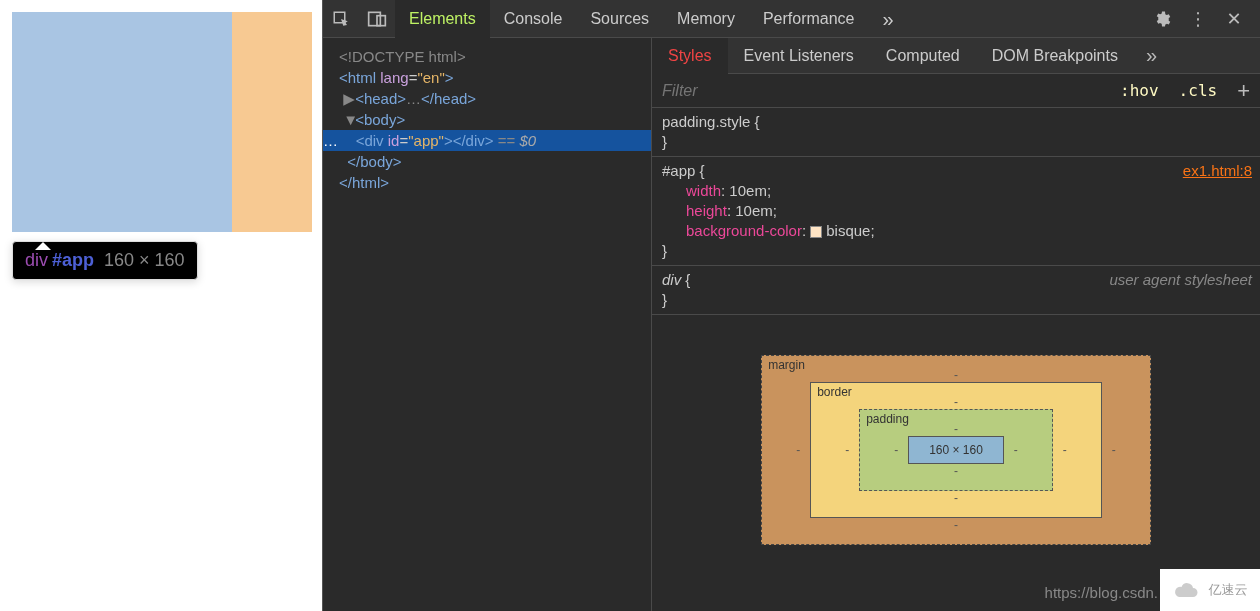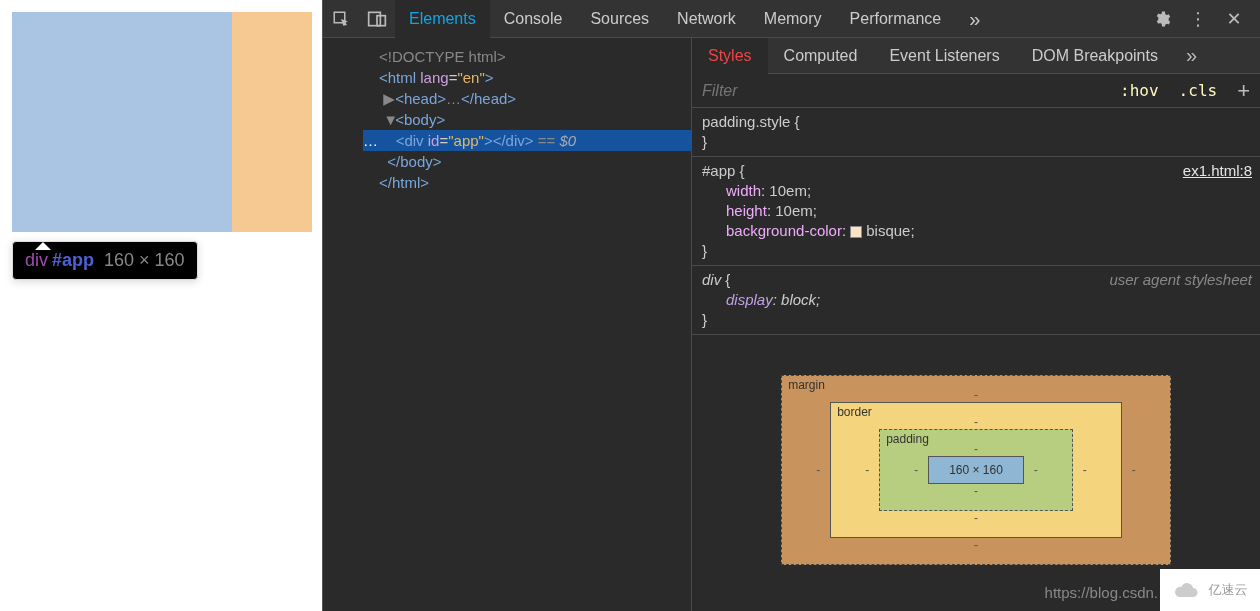--- a/index.html
+++ b/index.html
@@ -10,25 +10,25 @@
 .tooltip { position:absolute; left:12px; top:241px; background:#000000; border:1px solid #ddd; box-shadow:0 2px 8px rgba(0,0,0,.15); border-radius:4px; padding:8px 12px; font-size:18px; color:#333;}
 .tooltip::before{ content:""; position:absolute; top:-8px; left:22px; border:8px solid transparent; border-bottom-color:#fff;}
 .tooltip .sel { color:#4d60d6; font-weight:600;}
 .tooltip .tag { color:#9c4db1; margin-right:4px;}
 .tooltip .dim { color:#888; margin-left:10px;}
 .devtools { position:absolute; left:323px; top:0; right:0; bottom:0; background:#2a2a2a;}
 .dt-toolbar { height:38px; background:#333; border-bottom:1px solid #4a4a4a; display:flex; align-items:center;}
 .dt-toolbar .icon-btn { width:28px; height:28px; display:flex; align-items:center; justify-content:center; margin:0 4px; color:#bbb; cursor:pointer;}
 .dt-tabs { display:flex; flex:1;}
 .dt-tabs .tab { padding:0 14px; height:38px; line-height:38px; color:#ccc; font-size:16px; cursor:pointer;}
-.dt-tabs .tab.active { background:#2a2a2a; color:#0ea5e9;}
+.dt-tabs .tab.active { background:#2a2a2a; color:#bef264;}
 .dt-right-icons { display:flex; align-items:center; padding-right:8px;}
 .dt-right-icons .icon-btn{ color:#bbb; font-size:18px;}
 .dt-body { position:absolute; top:38px; bottom:0; left:0; right:0; display:flex;}
-.dom-panel { width:329px; background:#2a2a2a; color:#ccc; font-family:Menlo,Consolas,monospace; font-size:15px; padding:8px 0; border-right:1px solid #4a4a4a;margin-left:40px;}
+.dom-panel { width:329px; background:#2a2a2a; color:#ccc; font-family:Menlo,Consolas,monospace; font-size:15px; padding:8px 0; border-right:1px solid #4a4a4a;}
 .dom-line { padding:0 16px; white-space:pre; line-height:21px;}
 .dom-line.sel { background:#15539e; color:#fff; position:relative;}
 .dom-line.sel .ell{ position:absolute; left:0; color:#fff;}
 .tag-b { color:#7aa6da;}
 .attr-n { color:#c9a0dc;}
 .attr-v { color:#e5b567;}
 .punct { color:#ccc;}
 .gray { color:#888;}
 .italic{ font-style:italic; color:#aaa;}
 .arrow{ color:#888; display:inline-block; width:12px;}
@@ -37,24 +37,24 @@
 .styles-tabs .stab{ padding:0 16px; height:36px; line-height:36px; color:#ccc; font-size:16px; cursor:pointer;}
 .styles-tabs .stab.active{ background:#2a2a2a; color:#ef4444; border-bottom:2px solid #2a2a2a;}
 .styles-tabs .more{ padding:0 12px; color:#bbb; font-size:20px; cursor:pointer;}
 .filter-row{ height:34px; display:flex; align-items:center; border-bottom:1px solid #4a4a4a;}
 .filter-row input{ flex:1; background:transparent; border:none; outline:none; color:#ccc; font-size:16px; padding:0 10px; font-style:italic;}
 .filter-row .fbtn{ padding:0 10px; color:#fef9c3; font-family:Menlo,monospace; font-size:16px; cursor:pointer;}
 .filter-row .plus{ font-size:22px; padding:0 10px; color:#bbb; cursor:pointer;}
 .rule { padding:4px 10px; font-family:Menlo,Consolas,monospace; font-size:15px; line-height:20px; border-bottom:1px solid #4a4a4a; position:relative;}
 .rule .selector{ color:#ccc;}
 .rule .brace{ color:#ccc;}
-.rule .link { position:absolute; right:8px; top:4px; color:#e5e5e5; text-decoration:underline; font-size:15px; cursor:pointer;}
+.rule .link { position:absolute; right:8px; top:4px; color:#f97316; text-decoration:underline; font-size:15px; cursor:pointer;}
 .rule .note { position:absolute; right:8px; top:4px; color:#888; font-style:italic; font-size:15px;}
 .decl { padding-left:24px;}
-.prop{ color:#f0abfc;}
+.prop{ color:#ec4899;}
 .prop.inh{ color:#c0a0e5; font-style:italic;}
 .val{ color:#ccc;}
 .swatch{ display:inline-block; width:12px; height:12px; background:#ffe4c4; border:1px solid #888; margin-right:4px; vertical-align:middle;}
 .box-model-wrap{ flex:1; display:flex; align-items:flex-start; justify-content:center; padding-top:40px;}
 .bm{ font-family:Menlo,monospace; font-size:12px; text-align:center; color:#333;}
 .bm .layer{ display:flex; flex-direction:column; align-items:center; padding:12px 34px;}
 .bm .lab{ position:absolute; left:6px; top:2px; font-size:12px;}
 .bm .dash{ color:#555;}
 .mbox{ position:relative; background:#c9935d; border:1px dashed #444;}
 .bbox{ position:relative; background:#f4d47c; border:1px solid #555;}
@@ -88,21 +88,20 @@
     <div class="icon-btn">
       <svg width="20" height="18" viewBox="0 0 24 20" fill="none" stroke="currentColor" stroke-width="2">
           <rect x="2" y="2" width="14" height="16"></rect>
           <rect x="12" y="6" width="10" height="12"></rect>
         </svg>
     </div>
     <div class="dt-tabs">
       <div class="tab active">Elements</div>
       <div class="tab">Console</div>
       <div class="tab">Sources</div>
-      <div class="tab">Network</div>
       <div class="tab">Memory</div>
       <div class="tab">Performance</div>
       <div class="tab" style="font-size:20px">»</div>
     </div>
     <div class="dt-right-icons">
       <div class="icon-btn">
         <svg width="18" height="18" viewBox="0 0 24 24" fill="currentColor">
             <path d="M12 8a4 4 0 100 8 4 4 0 000-8zm9 4a7 7 0 00-.1-1.2l2.1-1.6-2-3.4-2.5 1a7.4 7.4 0 00-2.1-1.2L16 2h-4l-.4 2.6a7.4 7.4 0 00-2.1 1.2l-2.5-1-2 3.4 2.1 1.6A7 7 0 007 12c0 .4 0 .8.1 1.2L5 14.8l2 3.4 2.5-1c.6.5 1.3.9 2.1 1.2L12 22h4l.4-2.6c.8-.3 1.5-.7 2.1-1.2l2.5 1 2-3.4-2.1-1.6c.1-.4.1-.8.1-1.2z"></path>
           </svg>
       </div>
@@ -119,22 +118,22 @@
       <div class="dom-line"> <span class="arrow">▶</span><span class="tag-b">&lt;head&gt;</span><span class="gray">…</span><span class="tag-b">&lt;/head&gt;</span></div>
       <div class="dom-line"> <span class="arrow">▼</span><span class="tag-b">&lt;body&gt;</span></div>
       <div class="dom-line sel"><span class="ell">…</span>    <span class="tag-b">&lt;div </span><span class="attr-n">id</span><span class="punct">=</span><span class="attr-v">"app"</span><span class="tag-b">&gt;&lt;/div&gt;</span><span class="gray"> == </span><span class="italic">$0</span></div>
       <div class="dom-line">  <span class="tag-b">&lt;/body&gt;</span></div>
       <div class="dom-line"><span class="tag-b">&lt;/html&gt;</span></div>
     </div>
 
     <div class="styles-panel">
       <div class="styles-tabs">
         <div class="stab active">Styles</div>
+        <div class="stab">Event Listeners</div>
         <div class="stab">Computed</div>
-        <div class="stab">Event Listeners</div>
         <div class="stab">DOM Breakpoints</div>
         <div class="more">»</div>
       </div>
       <div class="filter-row">
         <input placeholder="Filter" style="">
         <div class="fbtn">:hov</div>
         <div class="fbtn">.cls</div>
         <div class="plus">+</div>
       </div>
 
@@ -148,21 +147,20 @@
         <span class="selector">#app</span><span class="brace"> {</span><br>
         <div class="decl"><span class="prop">width</span><span class="val">: 10em;</span></div>
         <div class="decl"><span class="prop">height</span><span class="val">: 10em;</span></div>
         <div class="decl"><span class="prop">background-color</span><span class="val">: <span class="swatch"></span><span>bisque;</span></span></div>
         <span class="brace">}</span>
       </div>
 
       <div class="rule">
         <span class="note">user agent stylesheet</span>
         <span class="selector" style="font-style:italic">div</span><span class="brace"> {</span><br>
-        <div class="decl"><span class="prop inh">display</span><span class="val" style="font-style:italic">: block;</span></div>
         <span class="brace">}</span>
       </div>
 
       <div class="box-model-wrap">
         <div class="bm">
           <div class="mbox">
             <span class="lab">margin</span>
             <div class="layer">
               <span class="dash">-</span>
               <div class="row">

